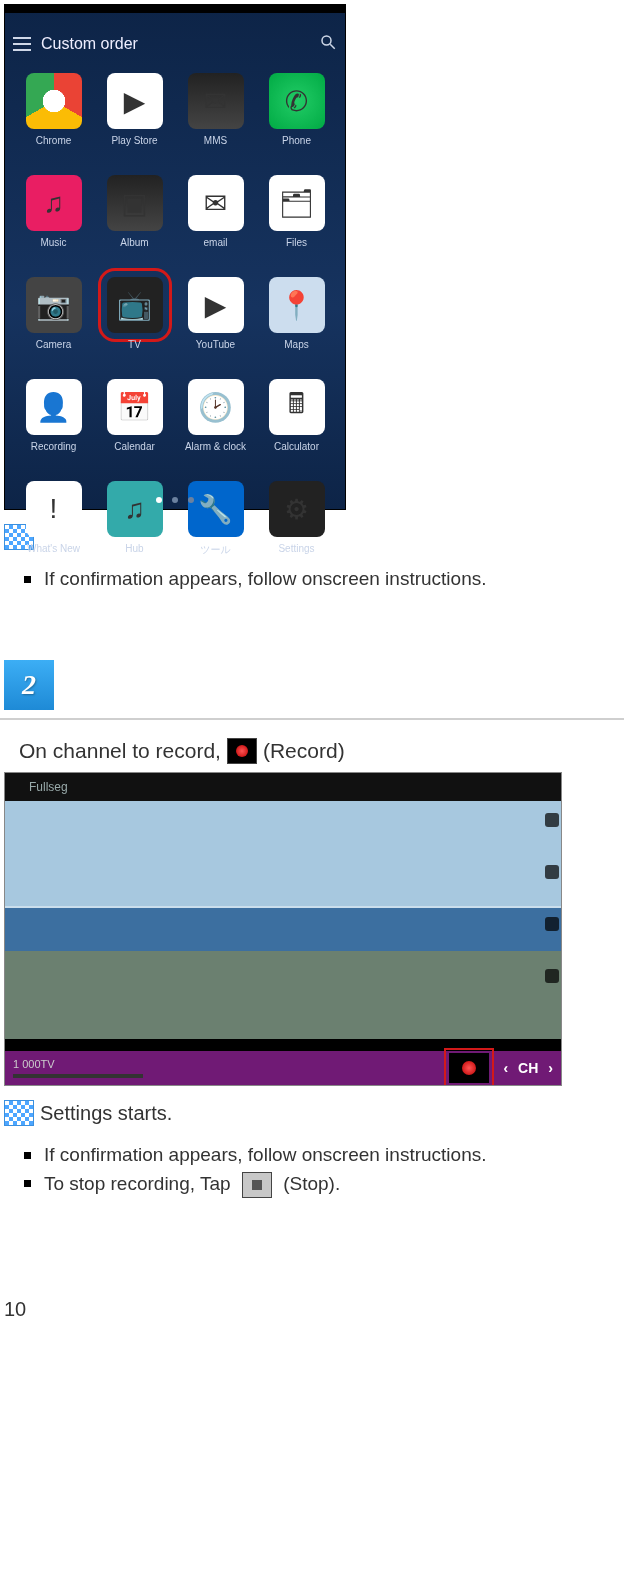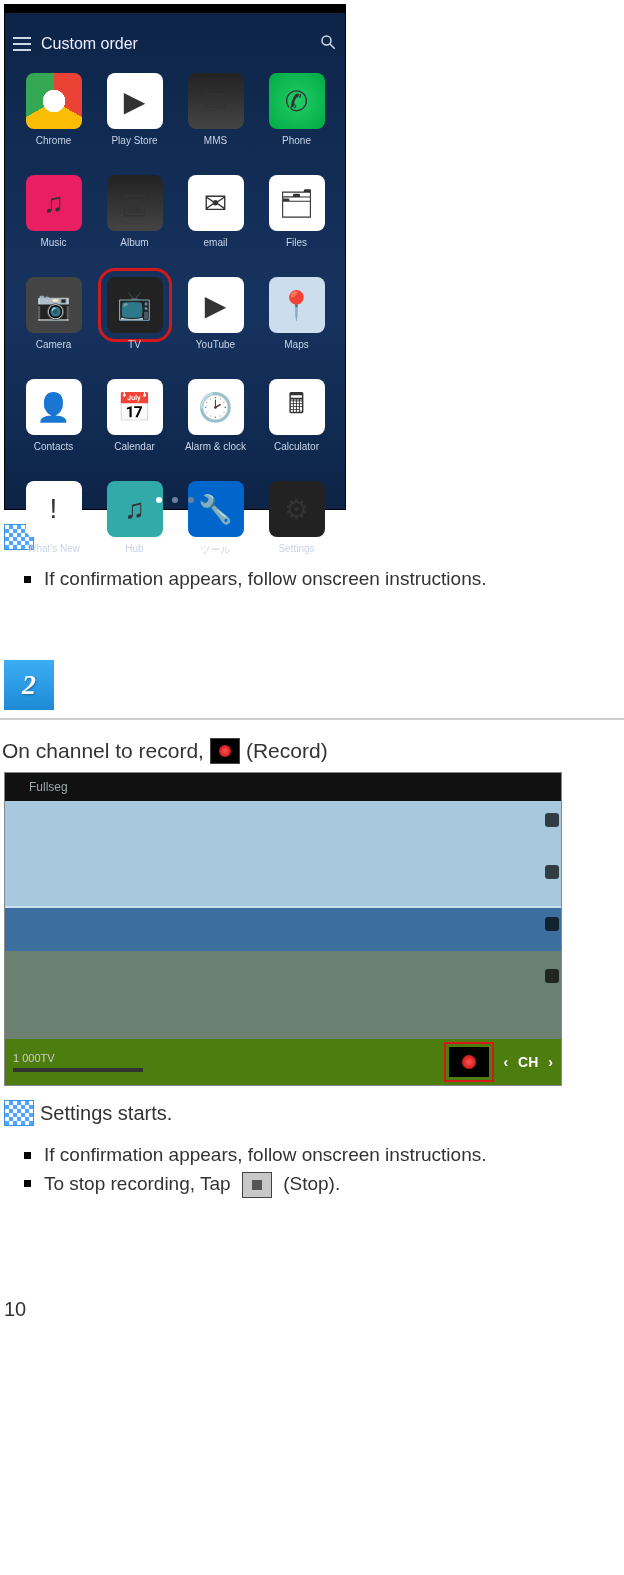--- a/index.html
+++ b/index.html
@@ -152,21 +152,21 @@
     font-size:28px;
     text-shadow:1px 1px 2px rgba(0,0,0,.3);
   }
   .step-rule {
     margin-top:8px;
     height:2px;
     background:#cfcfcf;
   }
 
   .step-line {
-    margin:18px 4px 8px 2px;
+    margin:18px 4px 8px 19px;
     font-size:21px;
     display:flex; align-items:center; flex-wrap:wrap;
   }
   .inline-icon {
     display:inline-flex;
     width:28px; height:24px;
     margin:0 6px;
     align-items:center; justify-content:center;
     vertical-align:middle;
   }
@@ -213,22 +213,22 @@
     background: linear-gradient(#a7c8df 0 45%, #3c6fa0 45% 63%, #6b8070 63% 100%);
     position:relative;
   }
   .tv-scene::after{
     content:"";
     position:absolute; left:0; right:0; top:44%;
     height:2px; background:rgba(255,255,255,.4);
   }
   .tv-bottom {
     position:absolute; left:0; right:0; bottom:0;
-    height:46px;
-    background:#4d7c0f;
+    height:34px;
+    background:#701a75;
     display:flex; align-items:center;
     padding:0 8px;
     color:#ccc;
     font-size:12px;
   }
   .tv-bottom .ch-info { font-size:11px; line-height:12px; }
   .tv-bottom .progress {
     width:130px; height:4px; background:#333; margin-top:4px; position:relative;
   }
   .tv-bottom .spacer { flex:1; }
@@ -349,21 +349,21 @@
       <div class="app">
         <div class="icon bg-maps">
           <span>📍</span>
         </div>
         <div class="label">Maps</div>
       </div>
       <div class="app">
         <div class="icon bg-contacts">
           <span>👤</span>
         </div>
-        <div class="label">Contacts</div>
+        <div class="label">Recording</div>
       </div>
       <div class="app">
         <div class="icon bg-cal">
           <span>📅</span>
         </div>
         <div class="label">Calendar</div>
       </div>
       <div class="app">
         <div class="icon bg-clock">
           <span>🕑</span>

